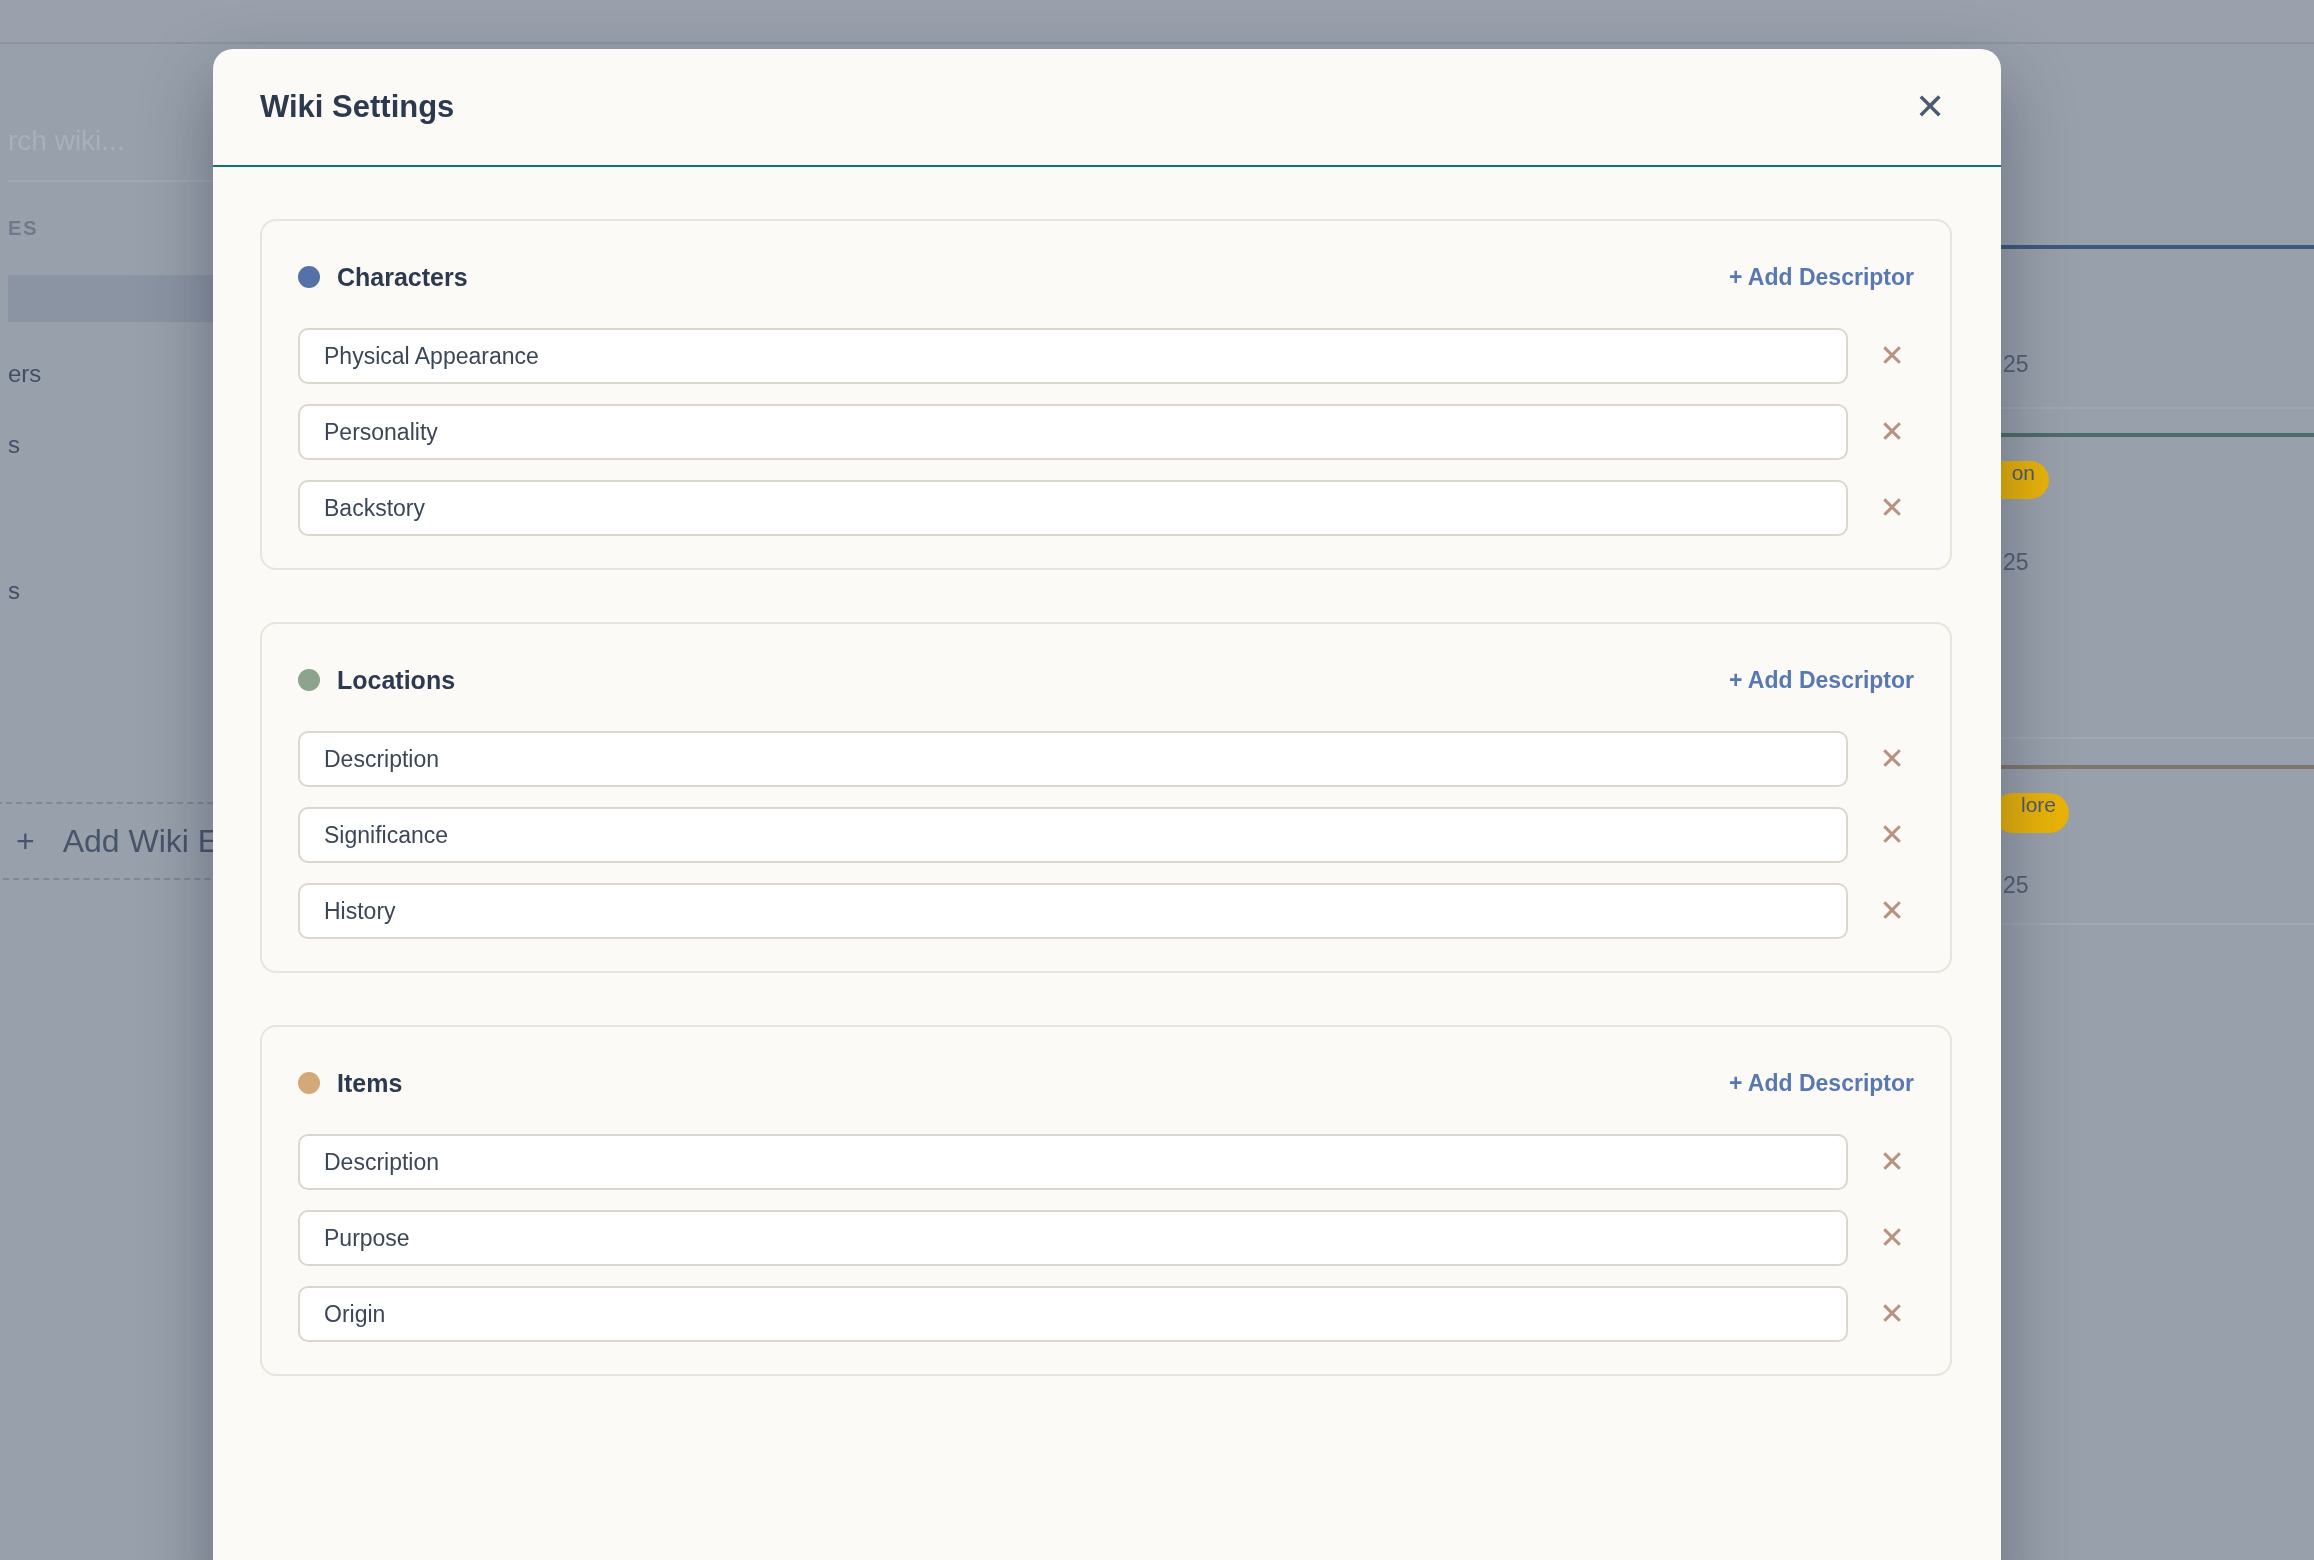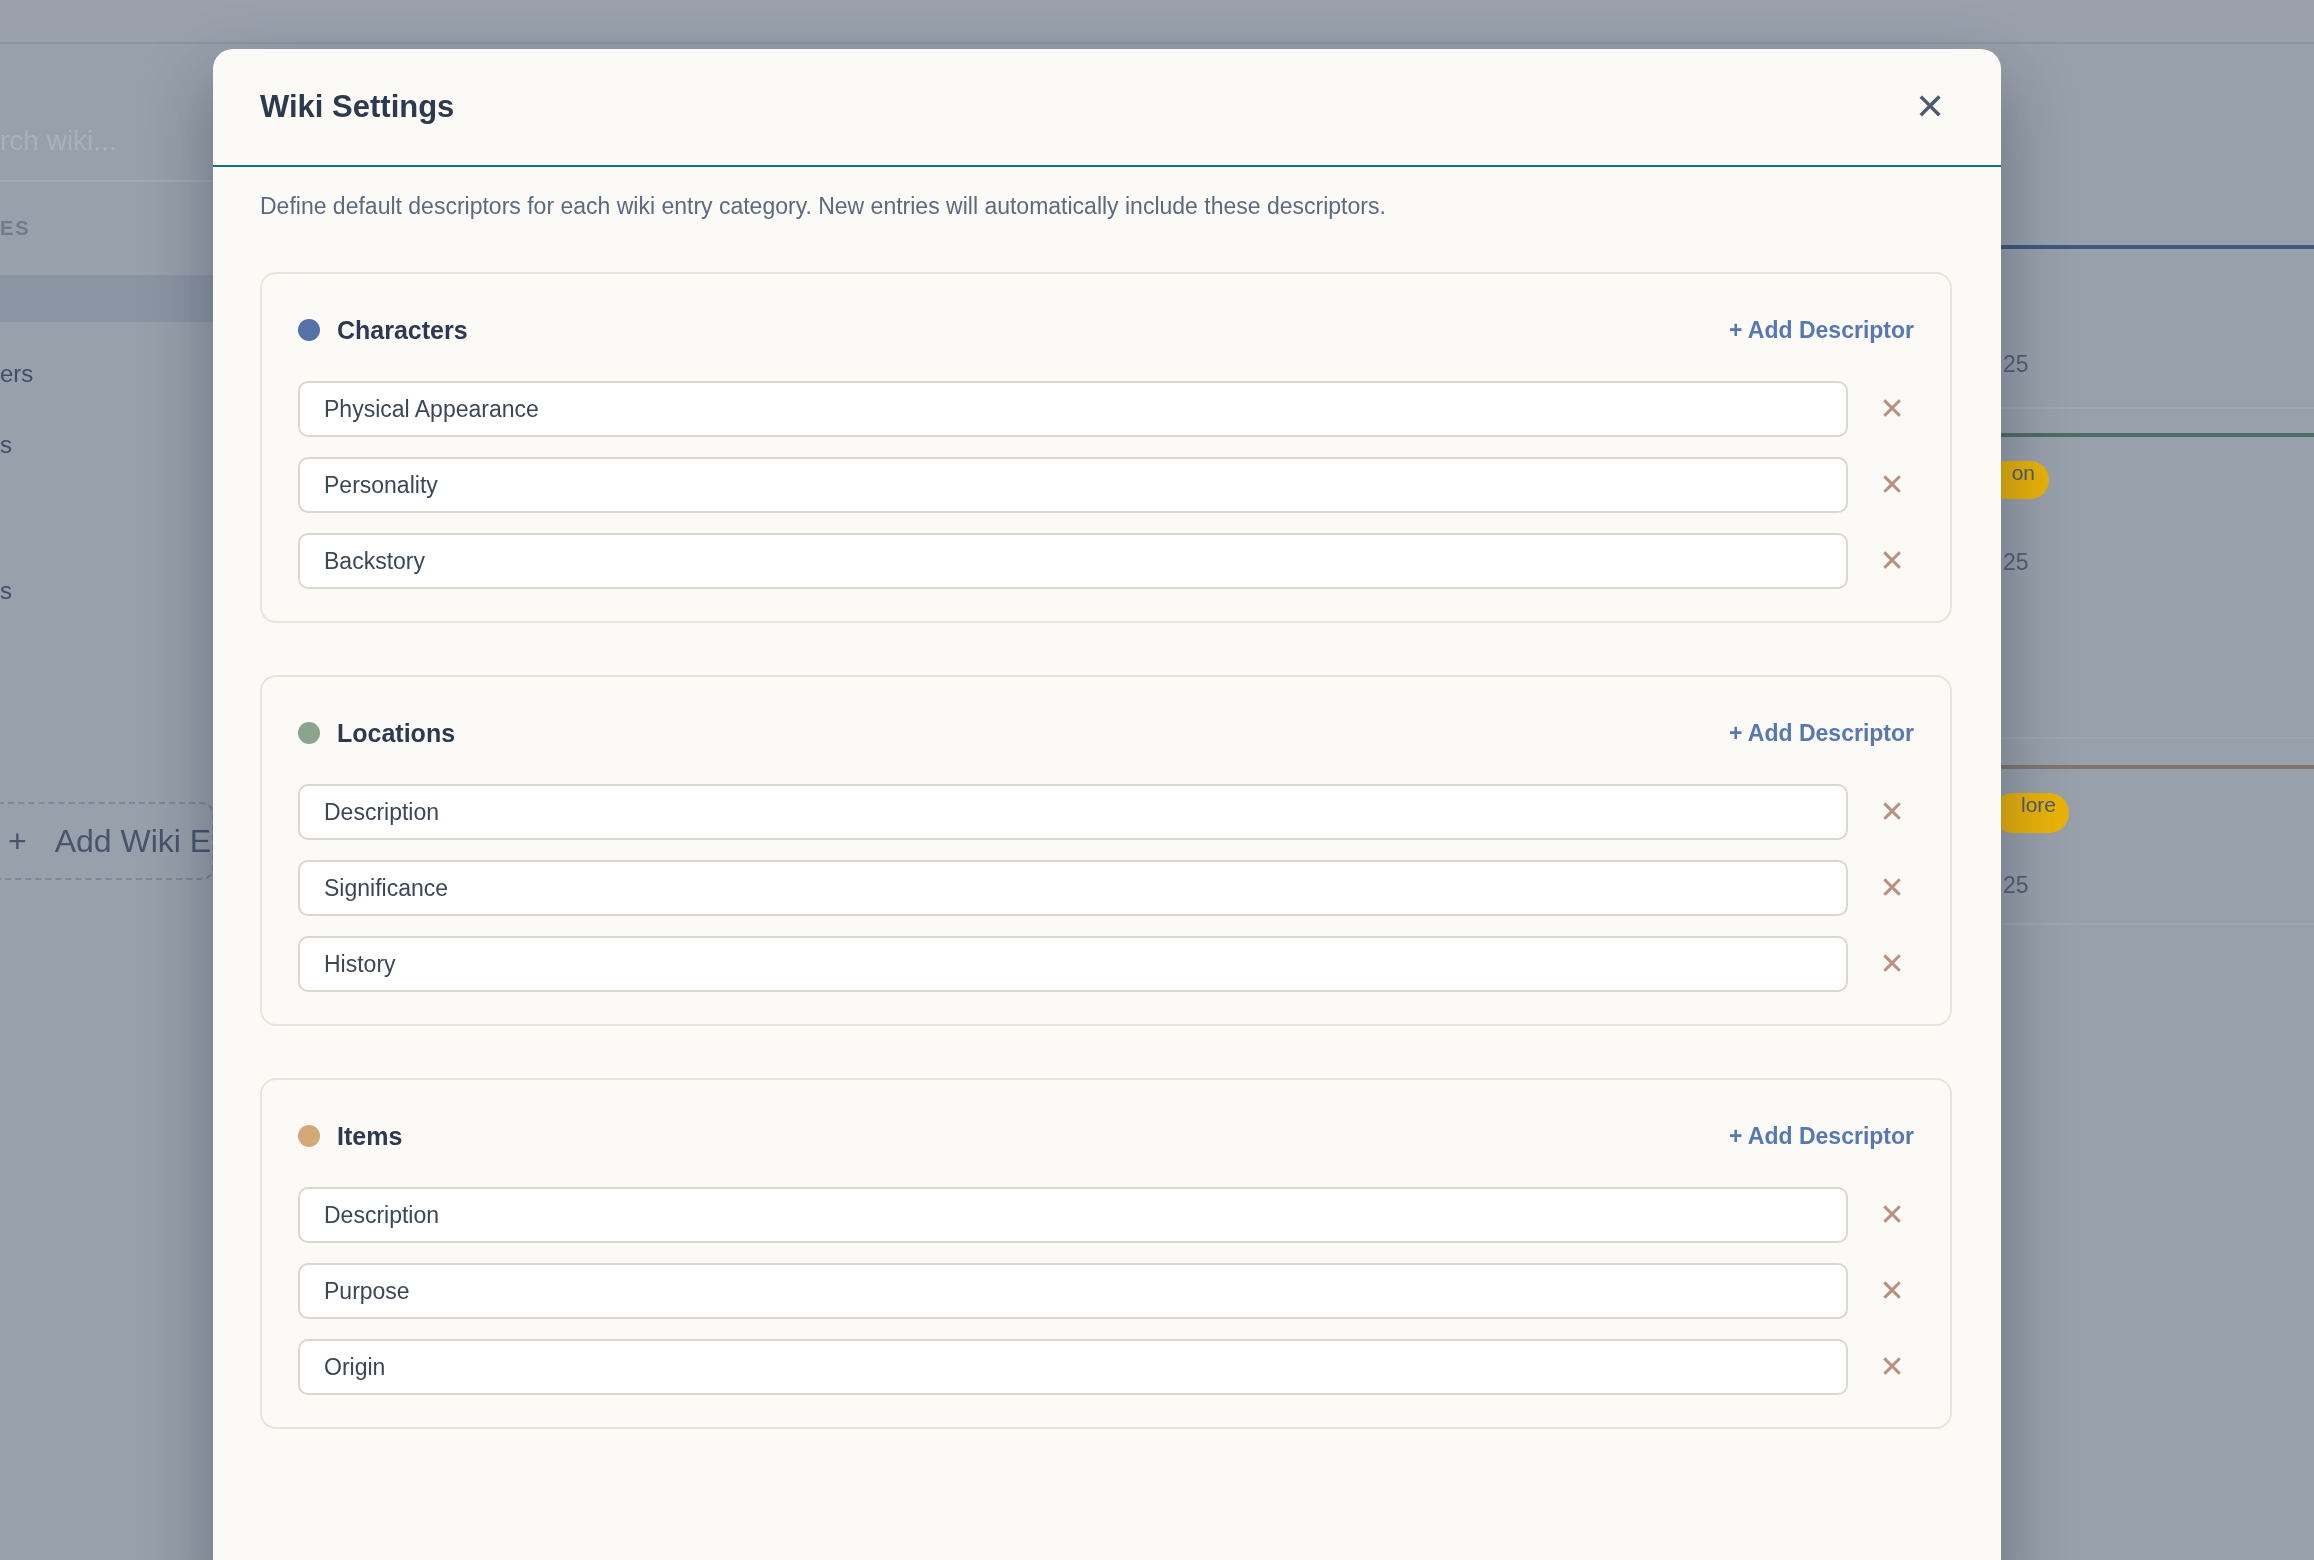--- a/index.html
+++ b/index.html
@@ -8,21 +8,21 @@
     position:relative; width:2314px; height:1560px; overflow:hidden;
     background:#98A0AB;
     font-family:"Liberation Sans","DejaVu Sans",sans-serif;
   }
 
   
   .top-band {
     position:absolute; left:0; top:0; width:100%; height:44px;
     background:#9AA1AD; border-bottom:2px solid #8C94A1;
   }
-  .sidebar-frag { position:absolute; left:0; top:0; width:256px; height:100%; }
+  .sidebar-frag { position:absolute; left:8px; top:0; width:256px; height:100%; }
   .search-frag { position:absolute; left:0; top:125px; font-size:28px; color:#A9B0BC; white-space:nowrap; }
   .search-divider { position:absolute; left:0; top:180px; width:213px; height:2px; background:#A6ADB8; opacity:.7; }
   .cat-frag { position:absolute; left:0; top:217px; font-size:20px; font-weight:700; letter-spacing:2px; color:#6F7A8D; }
   .selected-band { position:absolute; left:0; top:275px; width:213px; height:47px; background:#8B94A3; }
   .entry-frag { position:absolute; left:0; font-size:24px; color:#414E66; white-space:nowrap; }
   .entry-frag.f1 { top:360px; }
   .entry-frag.f2 { top:431px; }
   .entry-frag.f3 { top:577px; }
   .add-entry-btn {
     position:absolute; left:-34px; top:802px; width:248px; height:78px;
@@ -142,21 +142,20 @@
 
   <div class="modal">
     <div class="modal-header">
       <div class="modal-title">Wiki Settings</div>
       <button class="close-btn">
         <span class="x">✕</span>
       </button>
     </div>
 
     <div class="modal-body">
-      <div class="section-desc">Define default descriptors for each wiki entry category. New entries will automatically include these descriptors.</div>
 
       <div class="cat-card">
         <div class="cat-head">
           <span class="cat-dot" style="background-color: rgb(85, 113, 168);"></span>
           <span class="cat-name">Characters</span>
           <button class="add-desc-btn">+ Add Descriptor</button>
         </div>
         <div class="rows">
           <div class="drow">
             <input class="dinput" type="text" value="Physical Appearance" style="">

